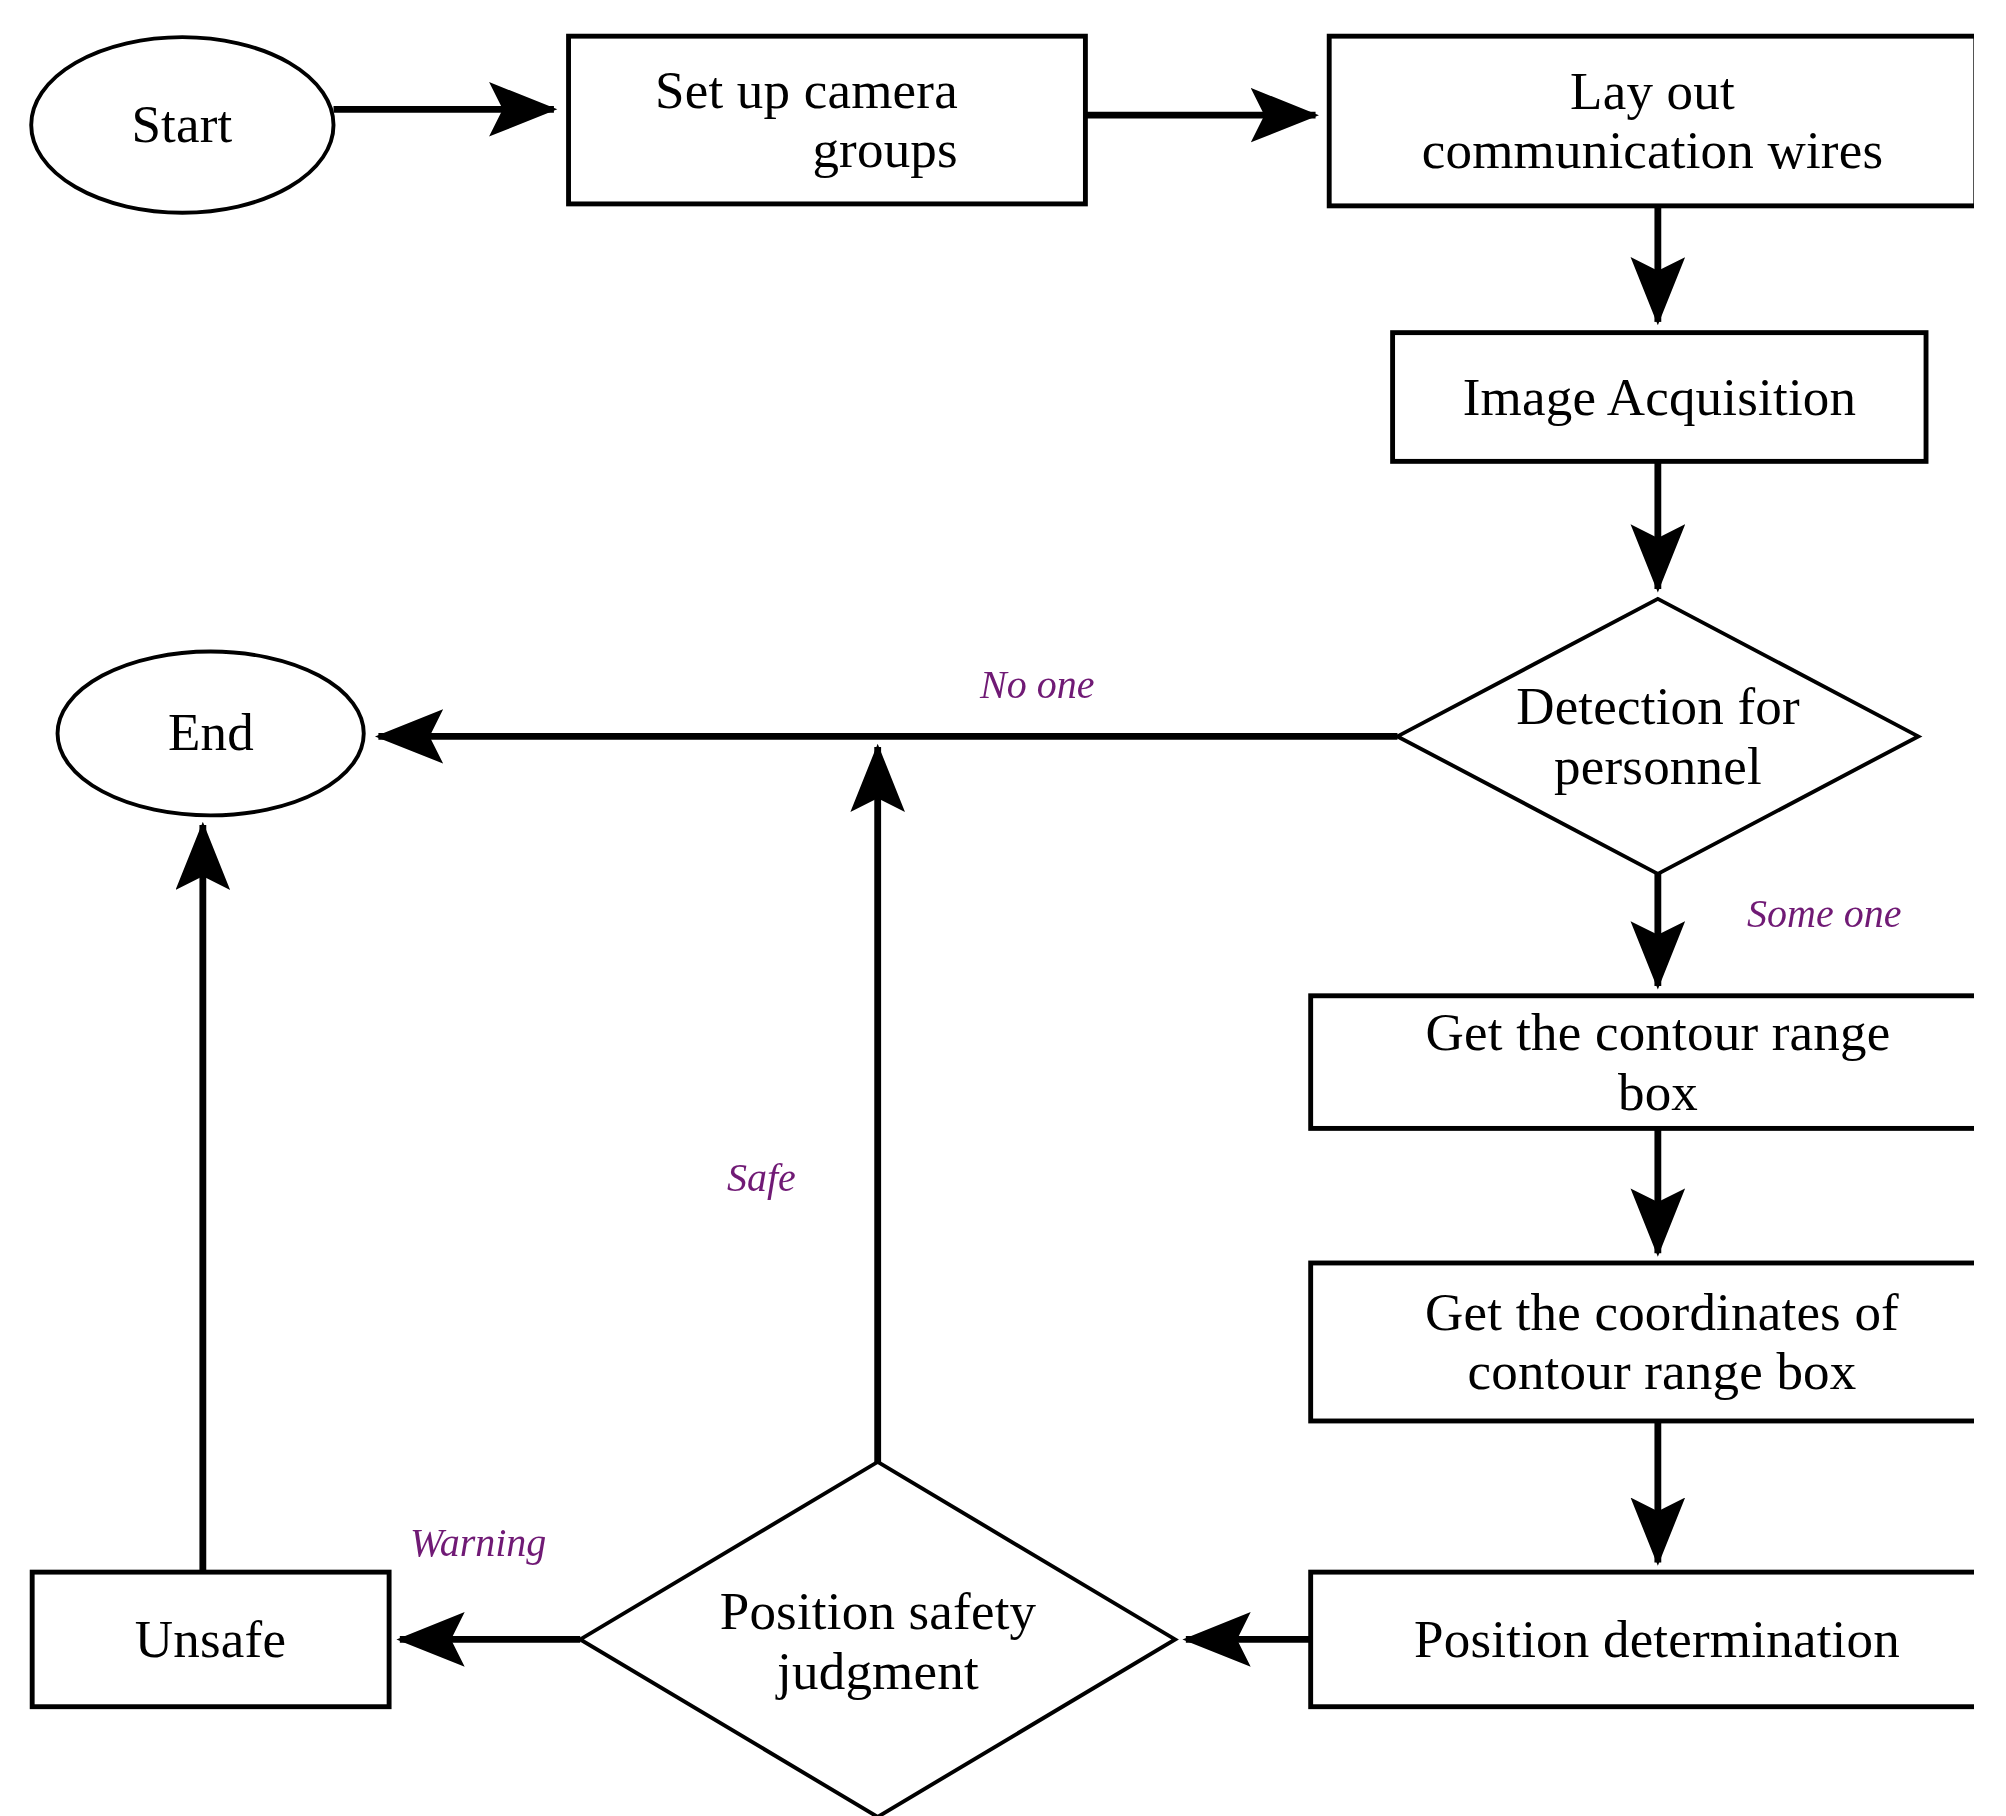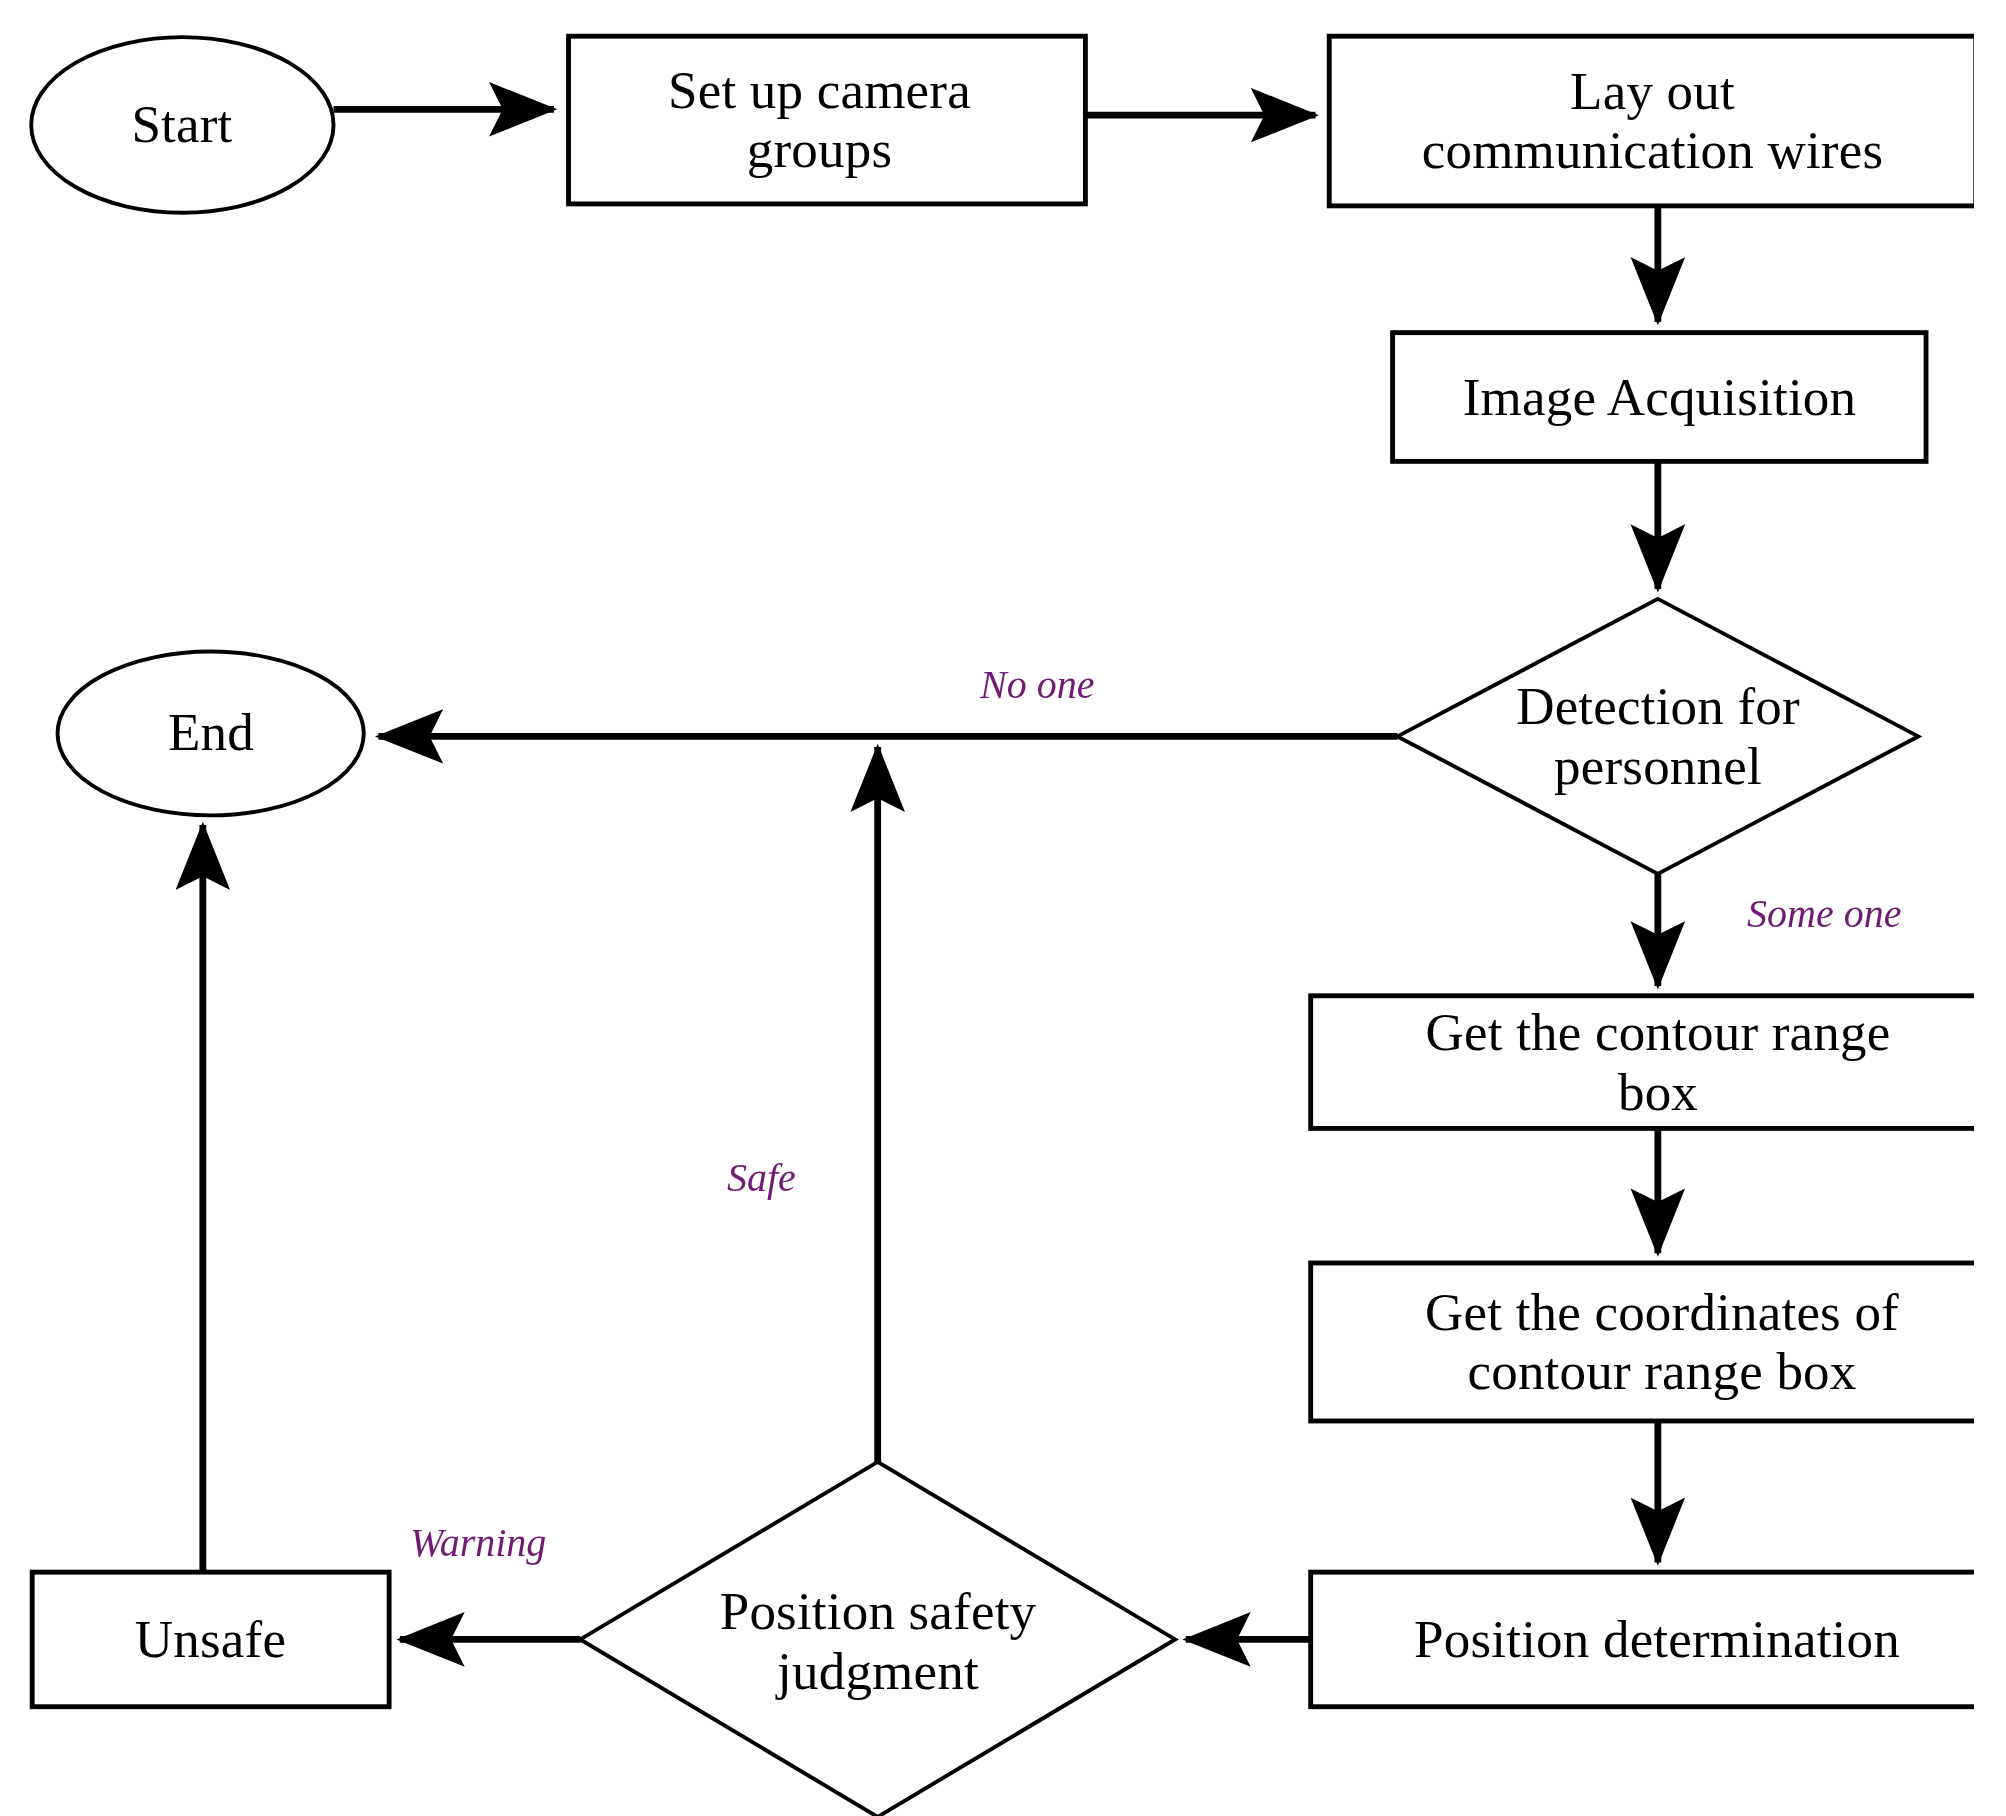--- a/index.html
+++ b/index.html
@@ -90,21 +90,21 @@
 
     <line x1="595" y1="1681" x2="410" y2="1681" stroke="#000000" stroke-width="7" marker-end="url(#arrowhead)"></line>
 
     <line x1="900" y1="1499" x2="900" y2="766" stroke="#000000" stroke-width="7" marker-end="url(#arrowhead)"></line>
 
     <line x1="208" y1="1612" x2="208" y2="846" stroke="#000000" stroke-width="7" marker-end="url(#arrowhead)"></line>
   </svg>
 
   <div class="node-label" style="left:31px;top:37px;width:302px;height:176px;">Start</div>
 
-  <div class="node-label" style="left:561px;top:36px;width:517px;height:168px;">Set up camera
+  <div class="node-label" style="left:548px;top:36px;width:517px;height:168px;text-align:right;">Set up camera
 groups</div>
 
   <div class="node-label" style="left:1393px;top:333px;width:533px;height:129px;">Image Acquisition</div>
 
   <div class="node-label" style="left:1329px;top:36px;width:647px;height:170px;">Lay out
 communication wires</div>
 
   <div class="node-label" style="left:1419px;top:644px;width:478px;height:185px;">Detection for
 personnel</div>
 

